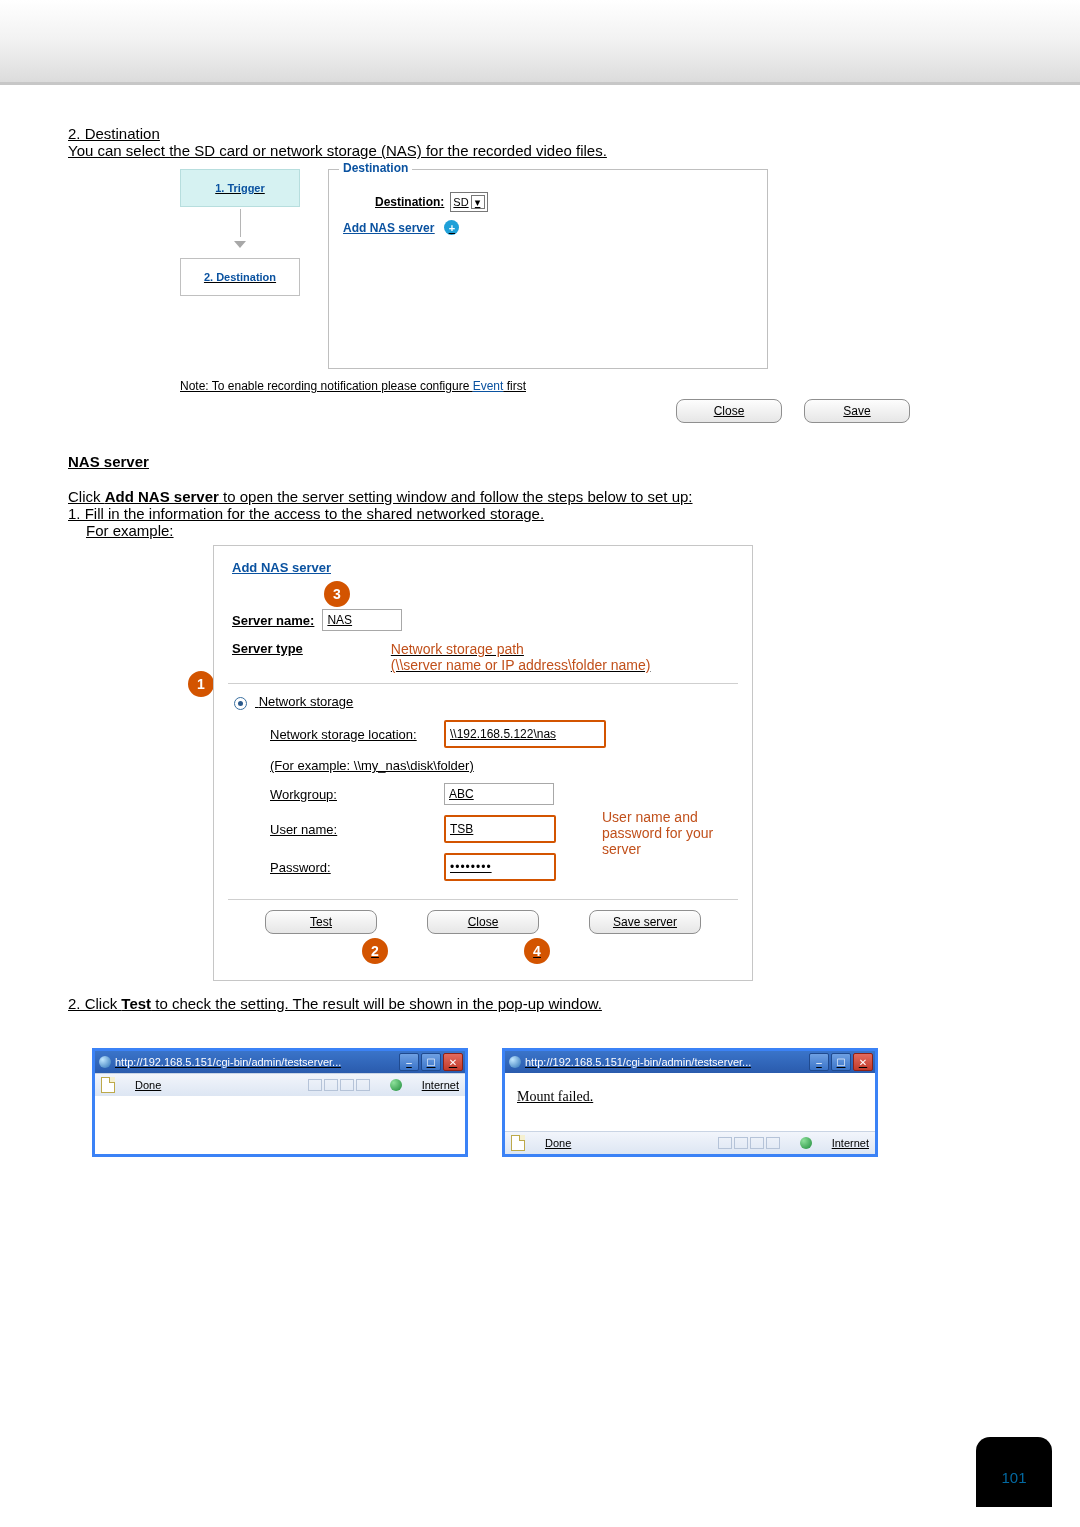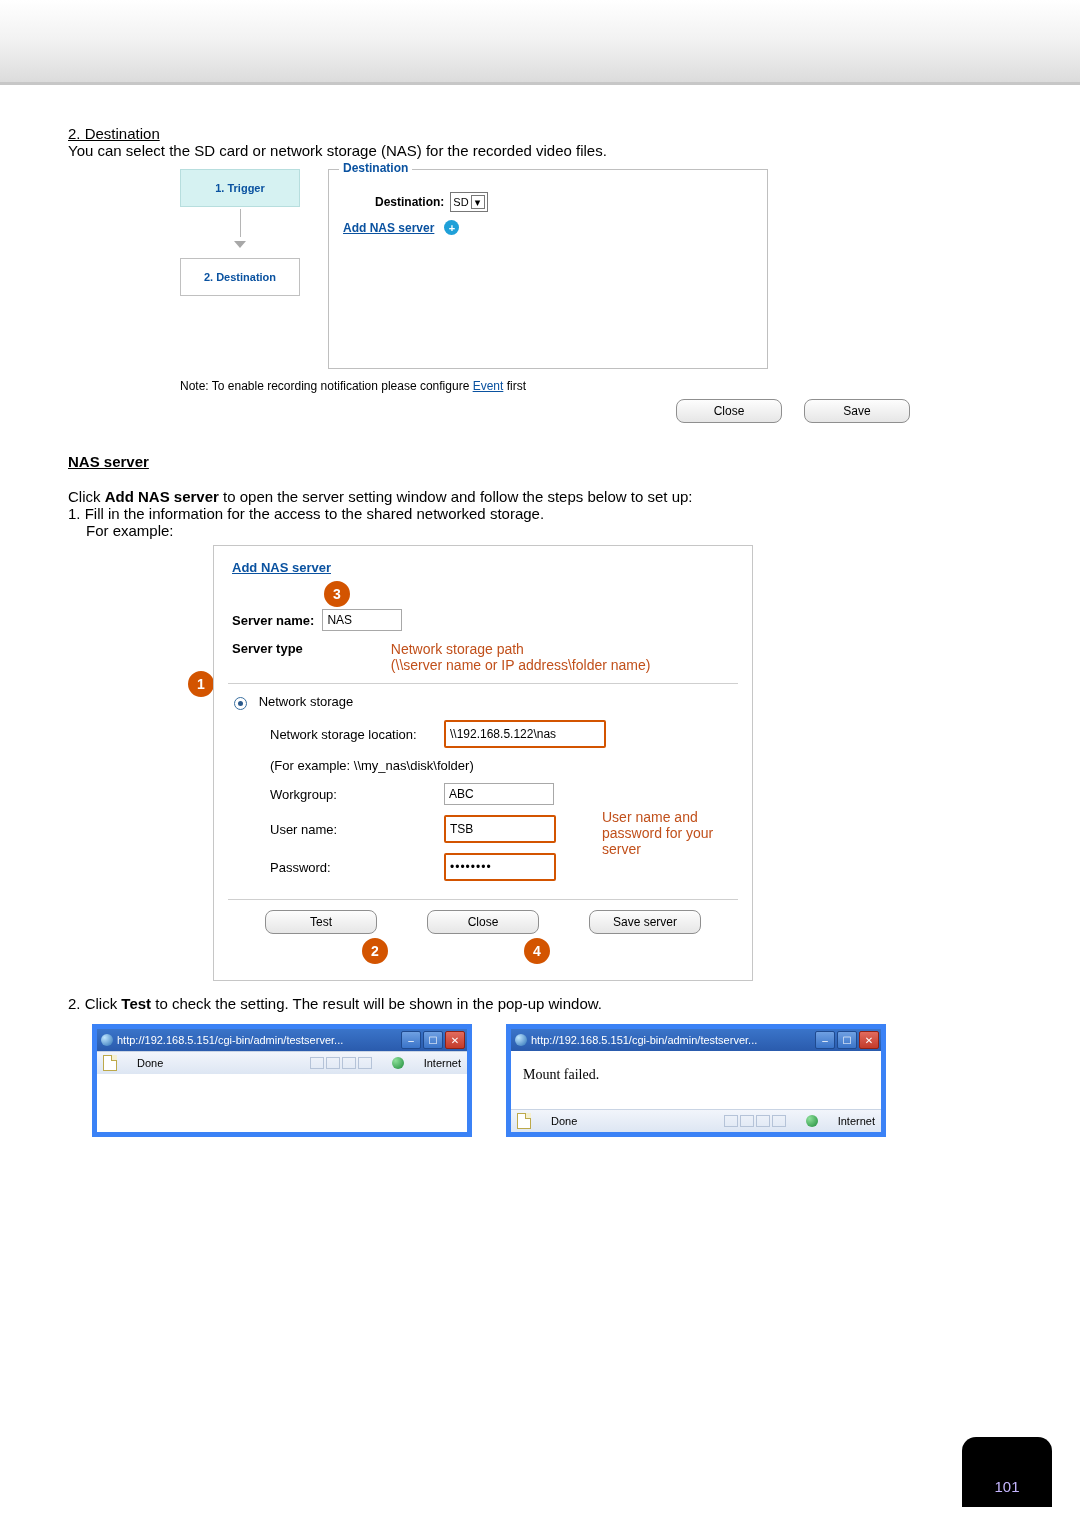--- a/index.html
+++ b/index.html
@@ -7,20 +7,21 @@
     font-family: Arial, Helvetica, sans-serif;
     font-size: 15px;
     color: #000;
     background: #fff;
   }
   .page {
     width: 1080px;
     min-height: 1527px;
     position: relative;
     box-sizing: border-box;
+    text-decoration: underline;
   }
   .header-band {
     height: 82px;
     background: linear-gradient(#ffffff 0%, #f3f3f3 45%, #e9e9e9 70%, #dcdcdc 100%);
     border-bottom: 3px solid #c7c7c7;
   }
   .content {
     padding: 40px 68px 0 68px;
   }
   .sec-title { text-decoration: underline; }
@@ -197,22 +198,23 @@
     display: flex; justify-content: center; gap: 50px; margin-top: 10px;
   }
   .fig2 .win-btn { width: 110px; }
   .abs-badge { position: absolute; }
   
   .popups {
     display: flex; gap: 34px; margin: 12px 0 0 24px;
   }
   .popup {
     width: 370px;
-    border: 5px solid #3b82f6;
-    font-size: 12px;
+    border: 3px solid #3b82f6;
+    font-size: 12px;
+    margin-top: 24px;
   }
   .titlebar {
     height: 22px;
     background: linear-gradient(#3a74c9,#2a5bad);
     color: #fff;
     display: flex; align-items: center; justify-content: space-between;
     padding: 0 2px 0 4px;
     font-size: 11px;
   }
   .titlebar .left { display:flex; align-items:center; gap:4px; overflow:hidden; white-space:nowrap;}
@@ -245,25 +247,25 @@
   .cell { width:12px; height:10px; border:1px solid #b5c3d8;}
   .ie-page-icon {
     width:12px;height:14px;background:#fff;border:1px solid #bda94a;position:relative;
   }
   .ie-page-icon:after{content:"";position:absolute;right:-1px;top:-1px;width:5px;height:5px;background:#f5f0d0;border-left:1px solid #bda94a;border-bottom:1px solid #bda94a;}
   .globe { width:12px;height:12px;border-radius:50%;background:radial-gradient(circle at 30% 30%, #8de09a, #1d8b3a);}
   .page-globe { width:12px;height:12px;border-radius:50%;background:radial-gradient(circle at 30% 30%, #bfe6ff,#2a6fb5);}
   
   .pagenum-pill {
     position:absolute; right:28px; bottom:20px;
-    background:#000; color:#c4b5fd;
+    background:#000; color:#0369a1;
     border-radius: 14px 14px 0 0;
-    width: 90px; height: 70px;
+    width: 76px; height: 70px;
     display:flex; align-items:flex-end; justify-content:center;
-    padding-bottom: 12px;
+    padding-bottom: 21px;
     box-sizing:border-box;
     font-size: 15px;
   }
 </style>
 </head>
 <body>
 
 <div class="page">
   <div class="header-band"></div>
 

